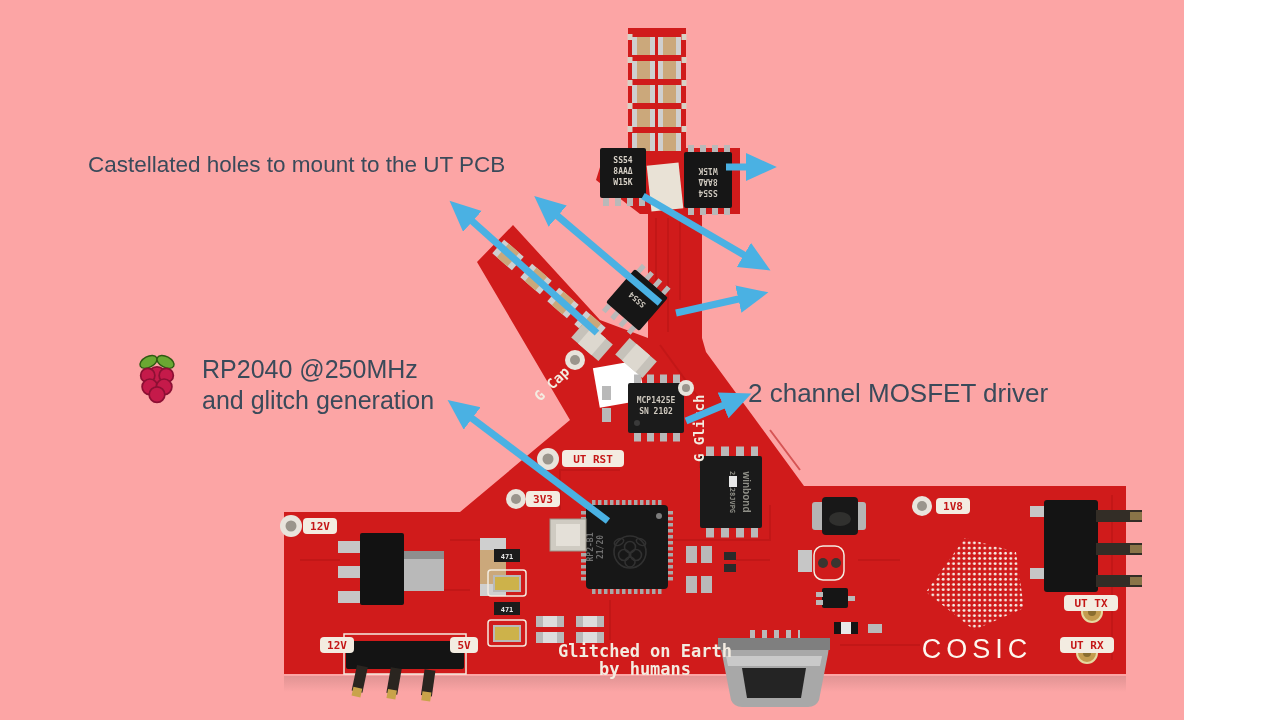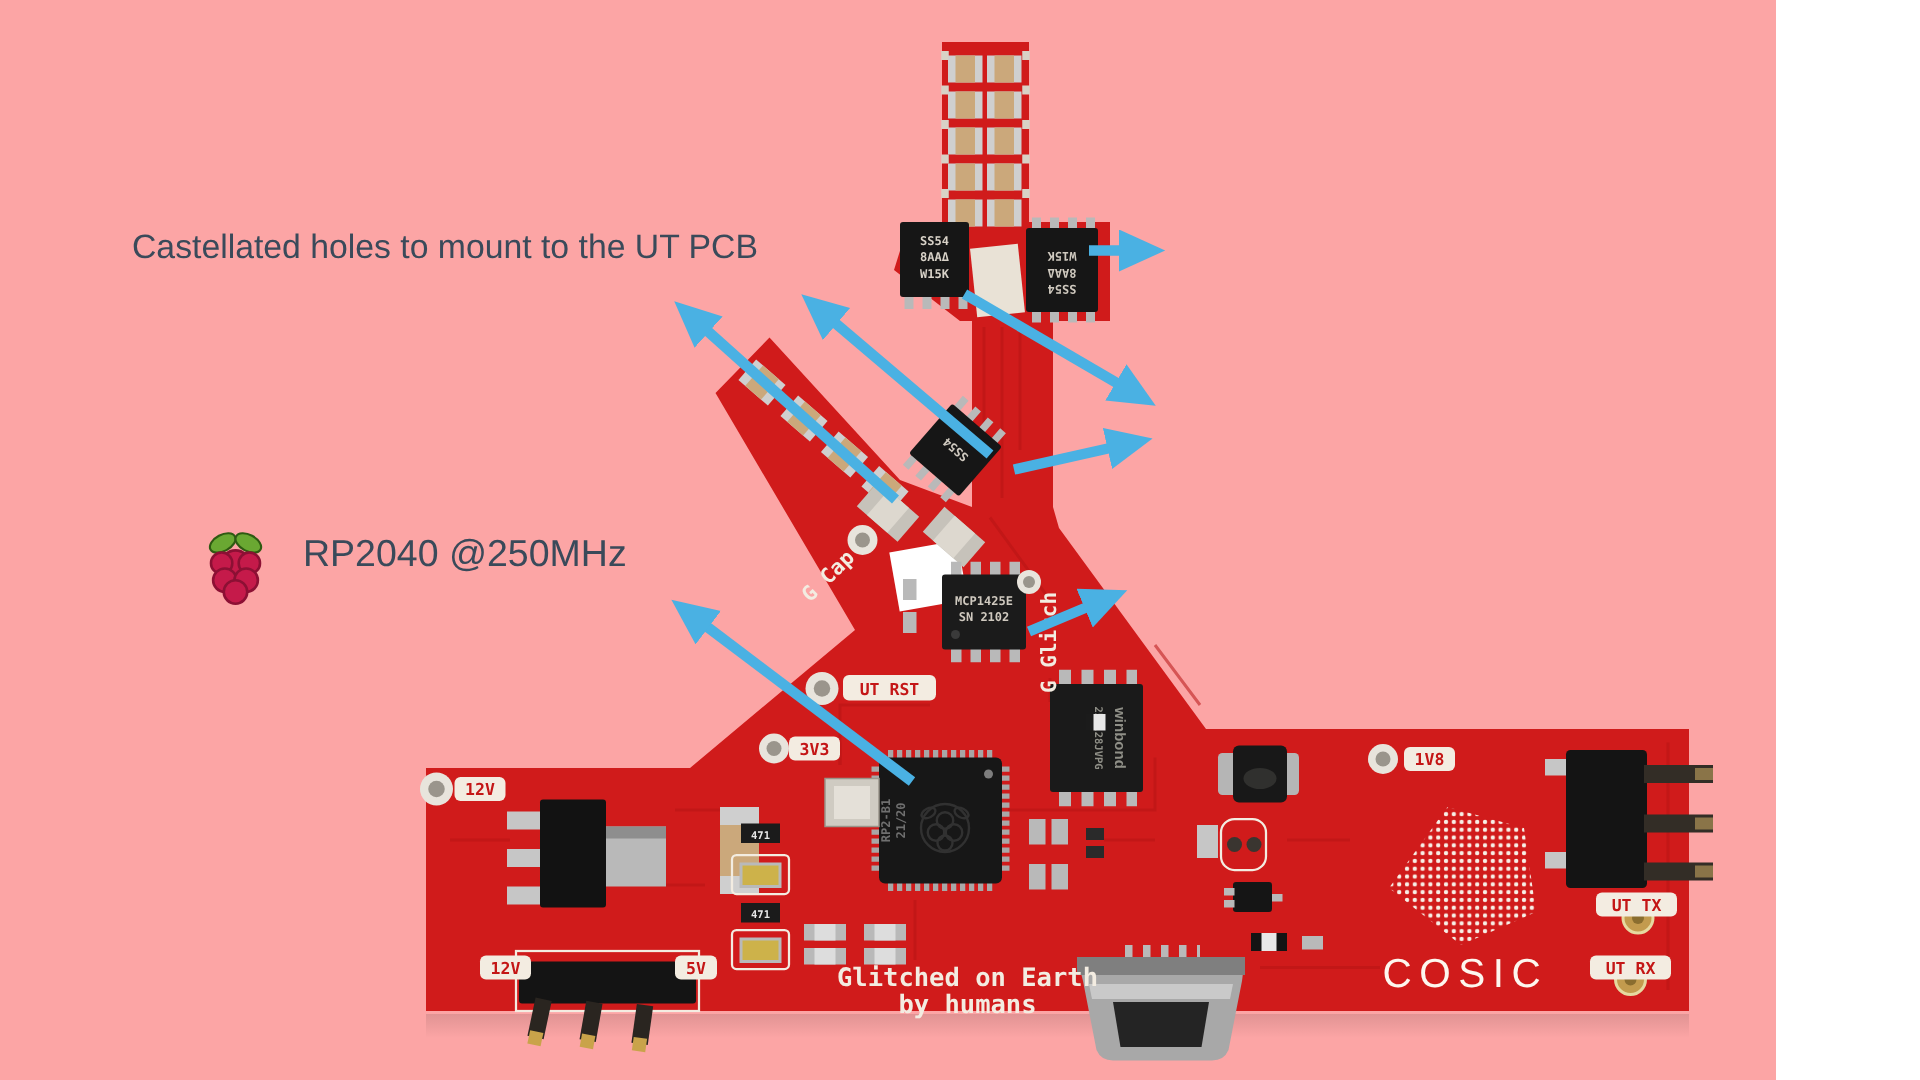--- a/index.html
+++ b/index.html
@@ -367,22 +367,24 @@
       <line x1="660" y1="303" x2="547" y2="207" marker-end="url(#ah)"></line>
       <line x1="643" y1="196" x2="756" y2="262" marker-end="url(#ah)"></line>
       <line x1="676" y1="313" x2="752" y2="296" marker-end="url(#ah)"></line>
       <line x1="726" y1="167" x2="760" y2="167" marker-end="url(#ah)"></line>
       <line x1="686" y1="421" x2="736" y2="400" marker-end="url(#ah)"></line>
       <line x1="608" y1="521" x2="461" y2="410" marker-end="url(#ah)"></line>
     </g>
   </svg>
 
   <div class="ann" id="ann-cast">Castellated holes to mount to the UT PCB</div>
+  <div class="ann" id="ann-drv">2 channel MOSFET driver</div>
   <div class="ann" id="ann-rp">
     <div>RP2040 @250MHz</div>
+    <div>and glitch generation</div>
   </div>
 
   <svg id="rpi-logo" viewBox="0 0 32 38">
     <ellipse cx="10" cy="7" rx="6.5" ry="3.8" transform="rotate(-28 10 7)" fill="#6aa832" stroke="#2e5a12" stroke-width="1"></ellipse>
     <ellipse cx="22" cy="7" rx="6.5" ry="3.8" transform="rotate(28 22 7)" fill="#6aa832" stroke="#2e5a12" stroke-width="1"></ellipse>
     <g fill="#c51a4a" stroke="#8c1034" stroke-width="1.2">
       <circle cx="16" cy="17" r="6.5"></circle>
       <circle cx="9.5" cy="16.5" r="5"></circle>
       <circle cx="22.5" cy="16.5" r="5"></circle>
       <circle cx="11" cy="24.5" r="5.5"></circle>

